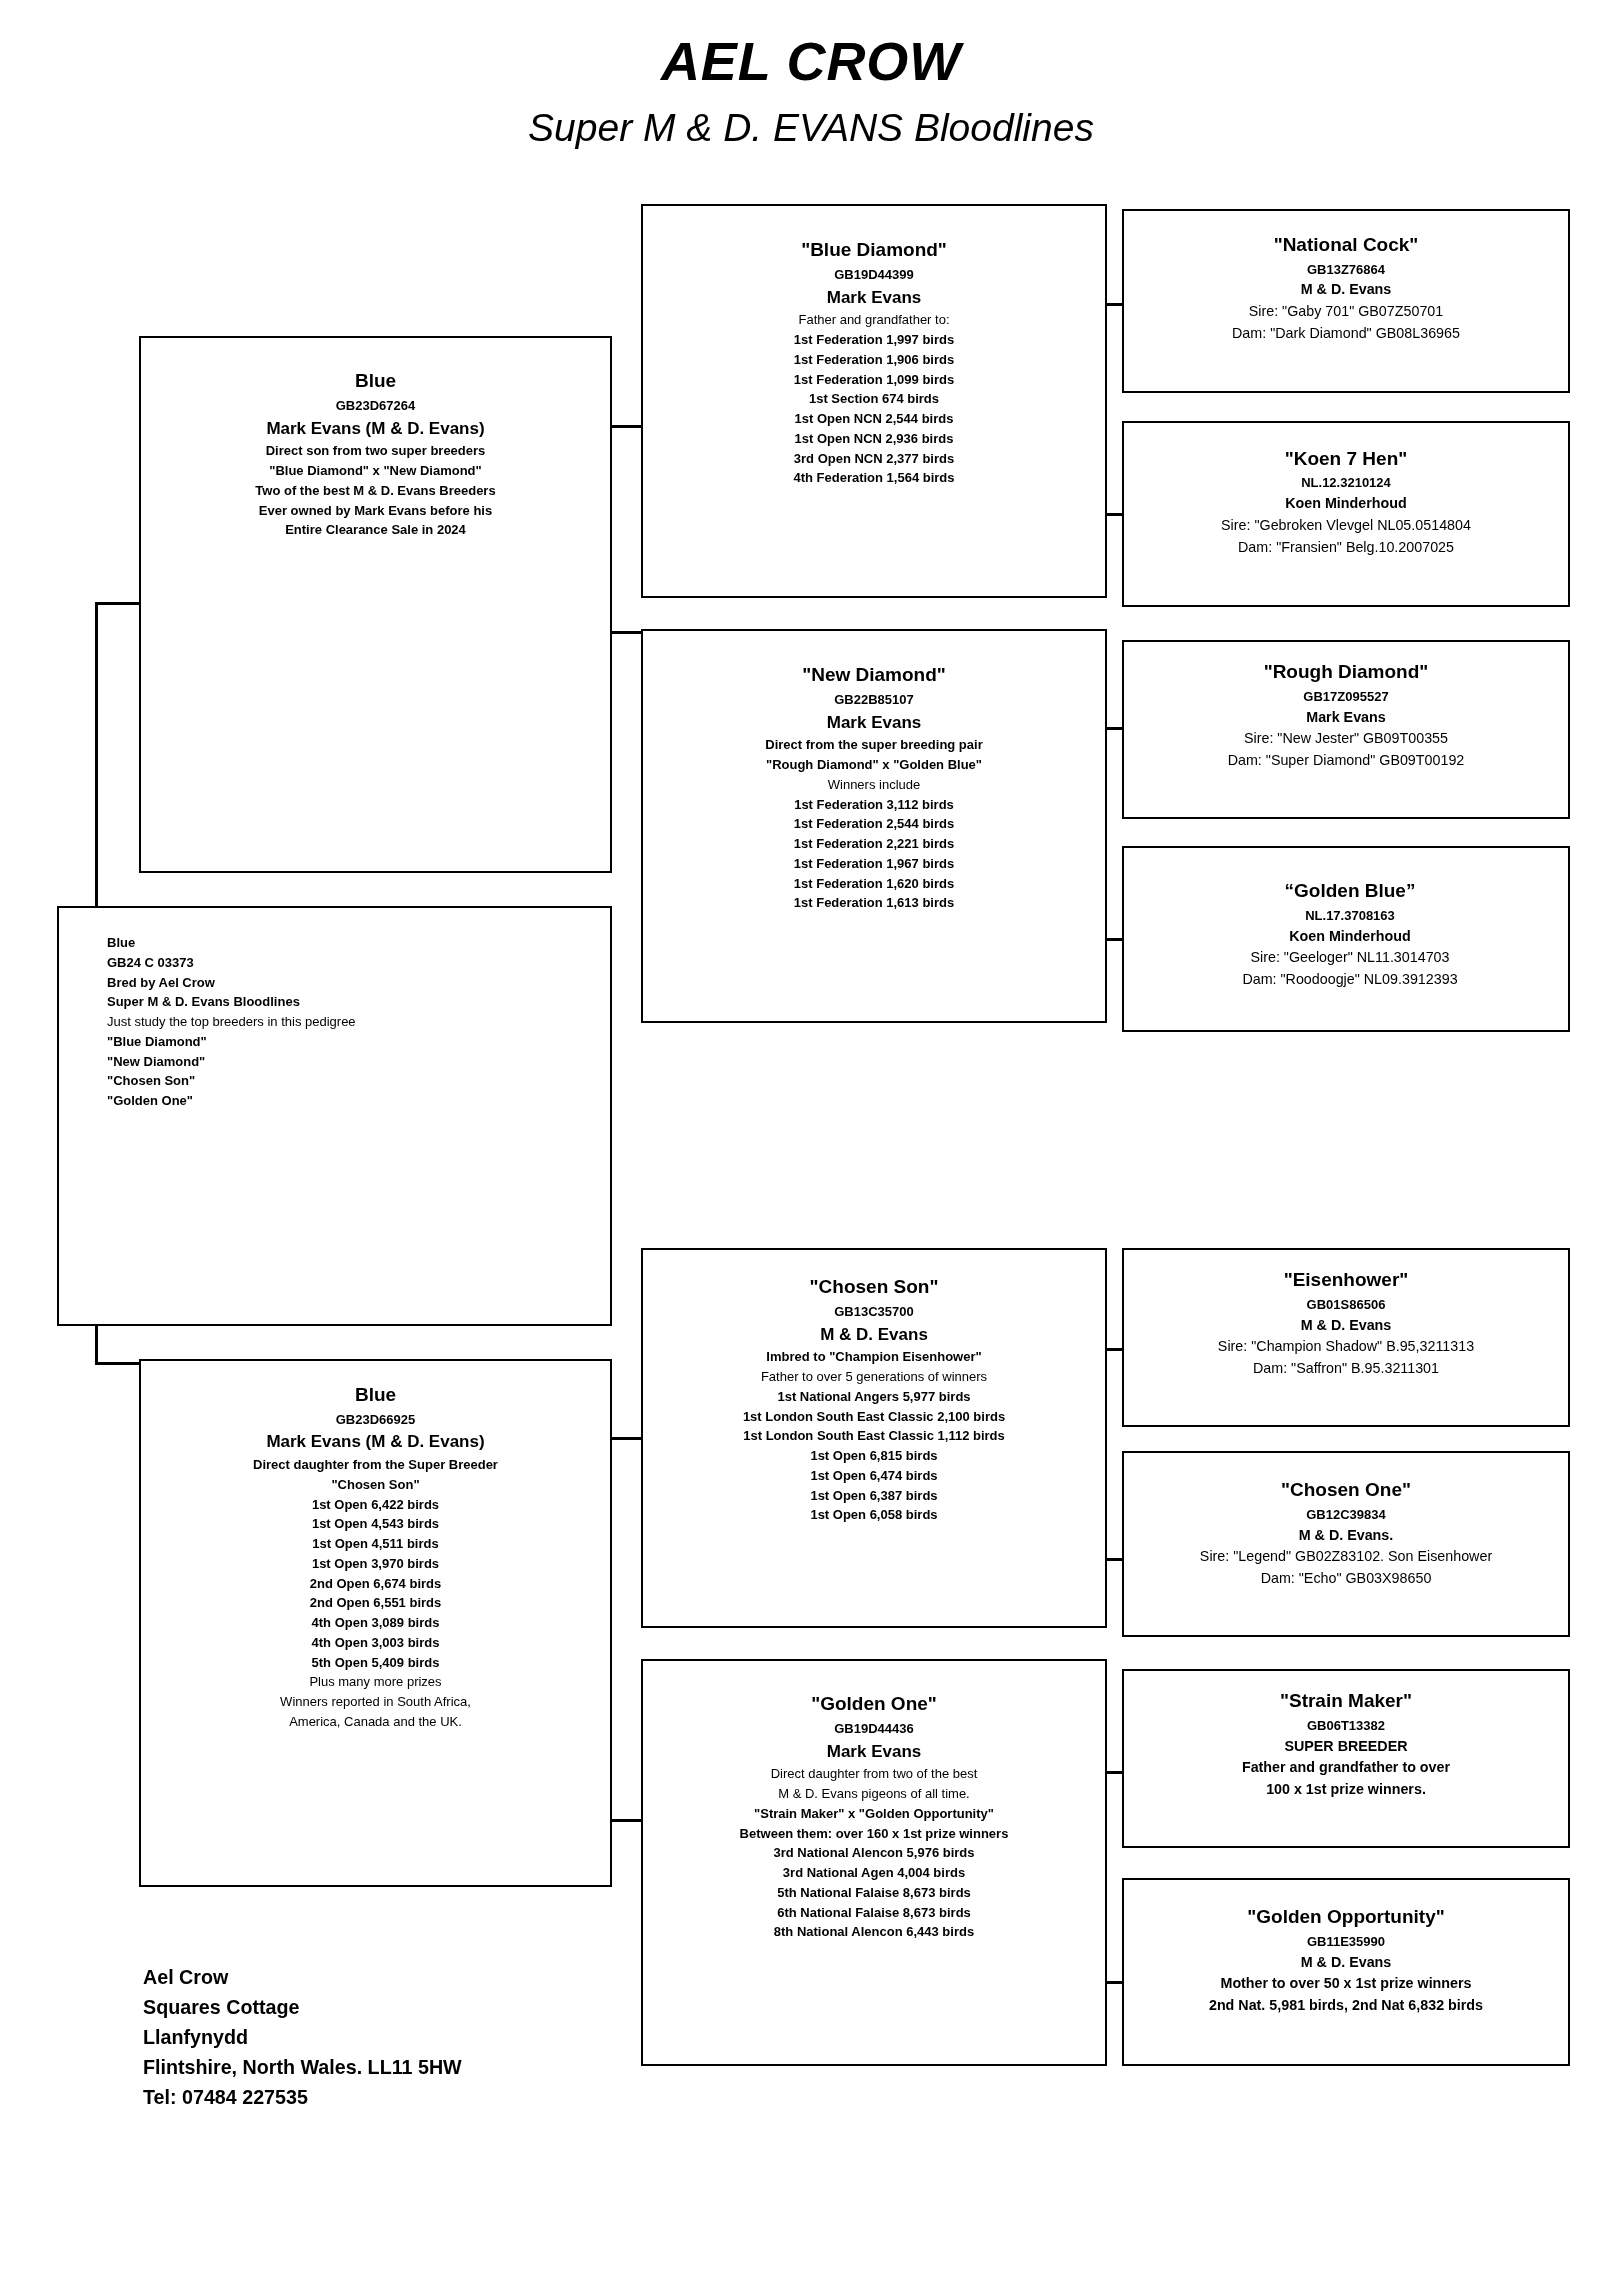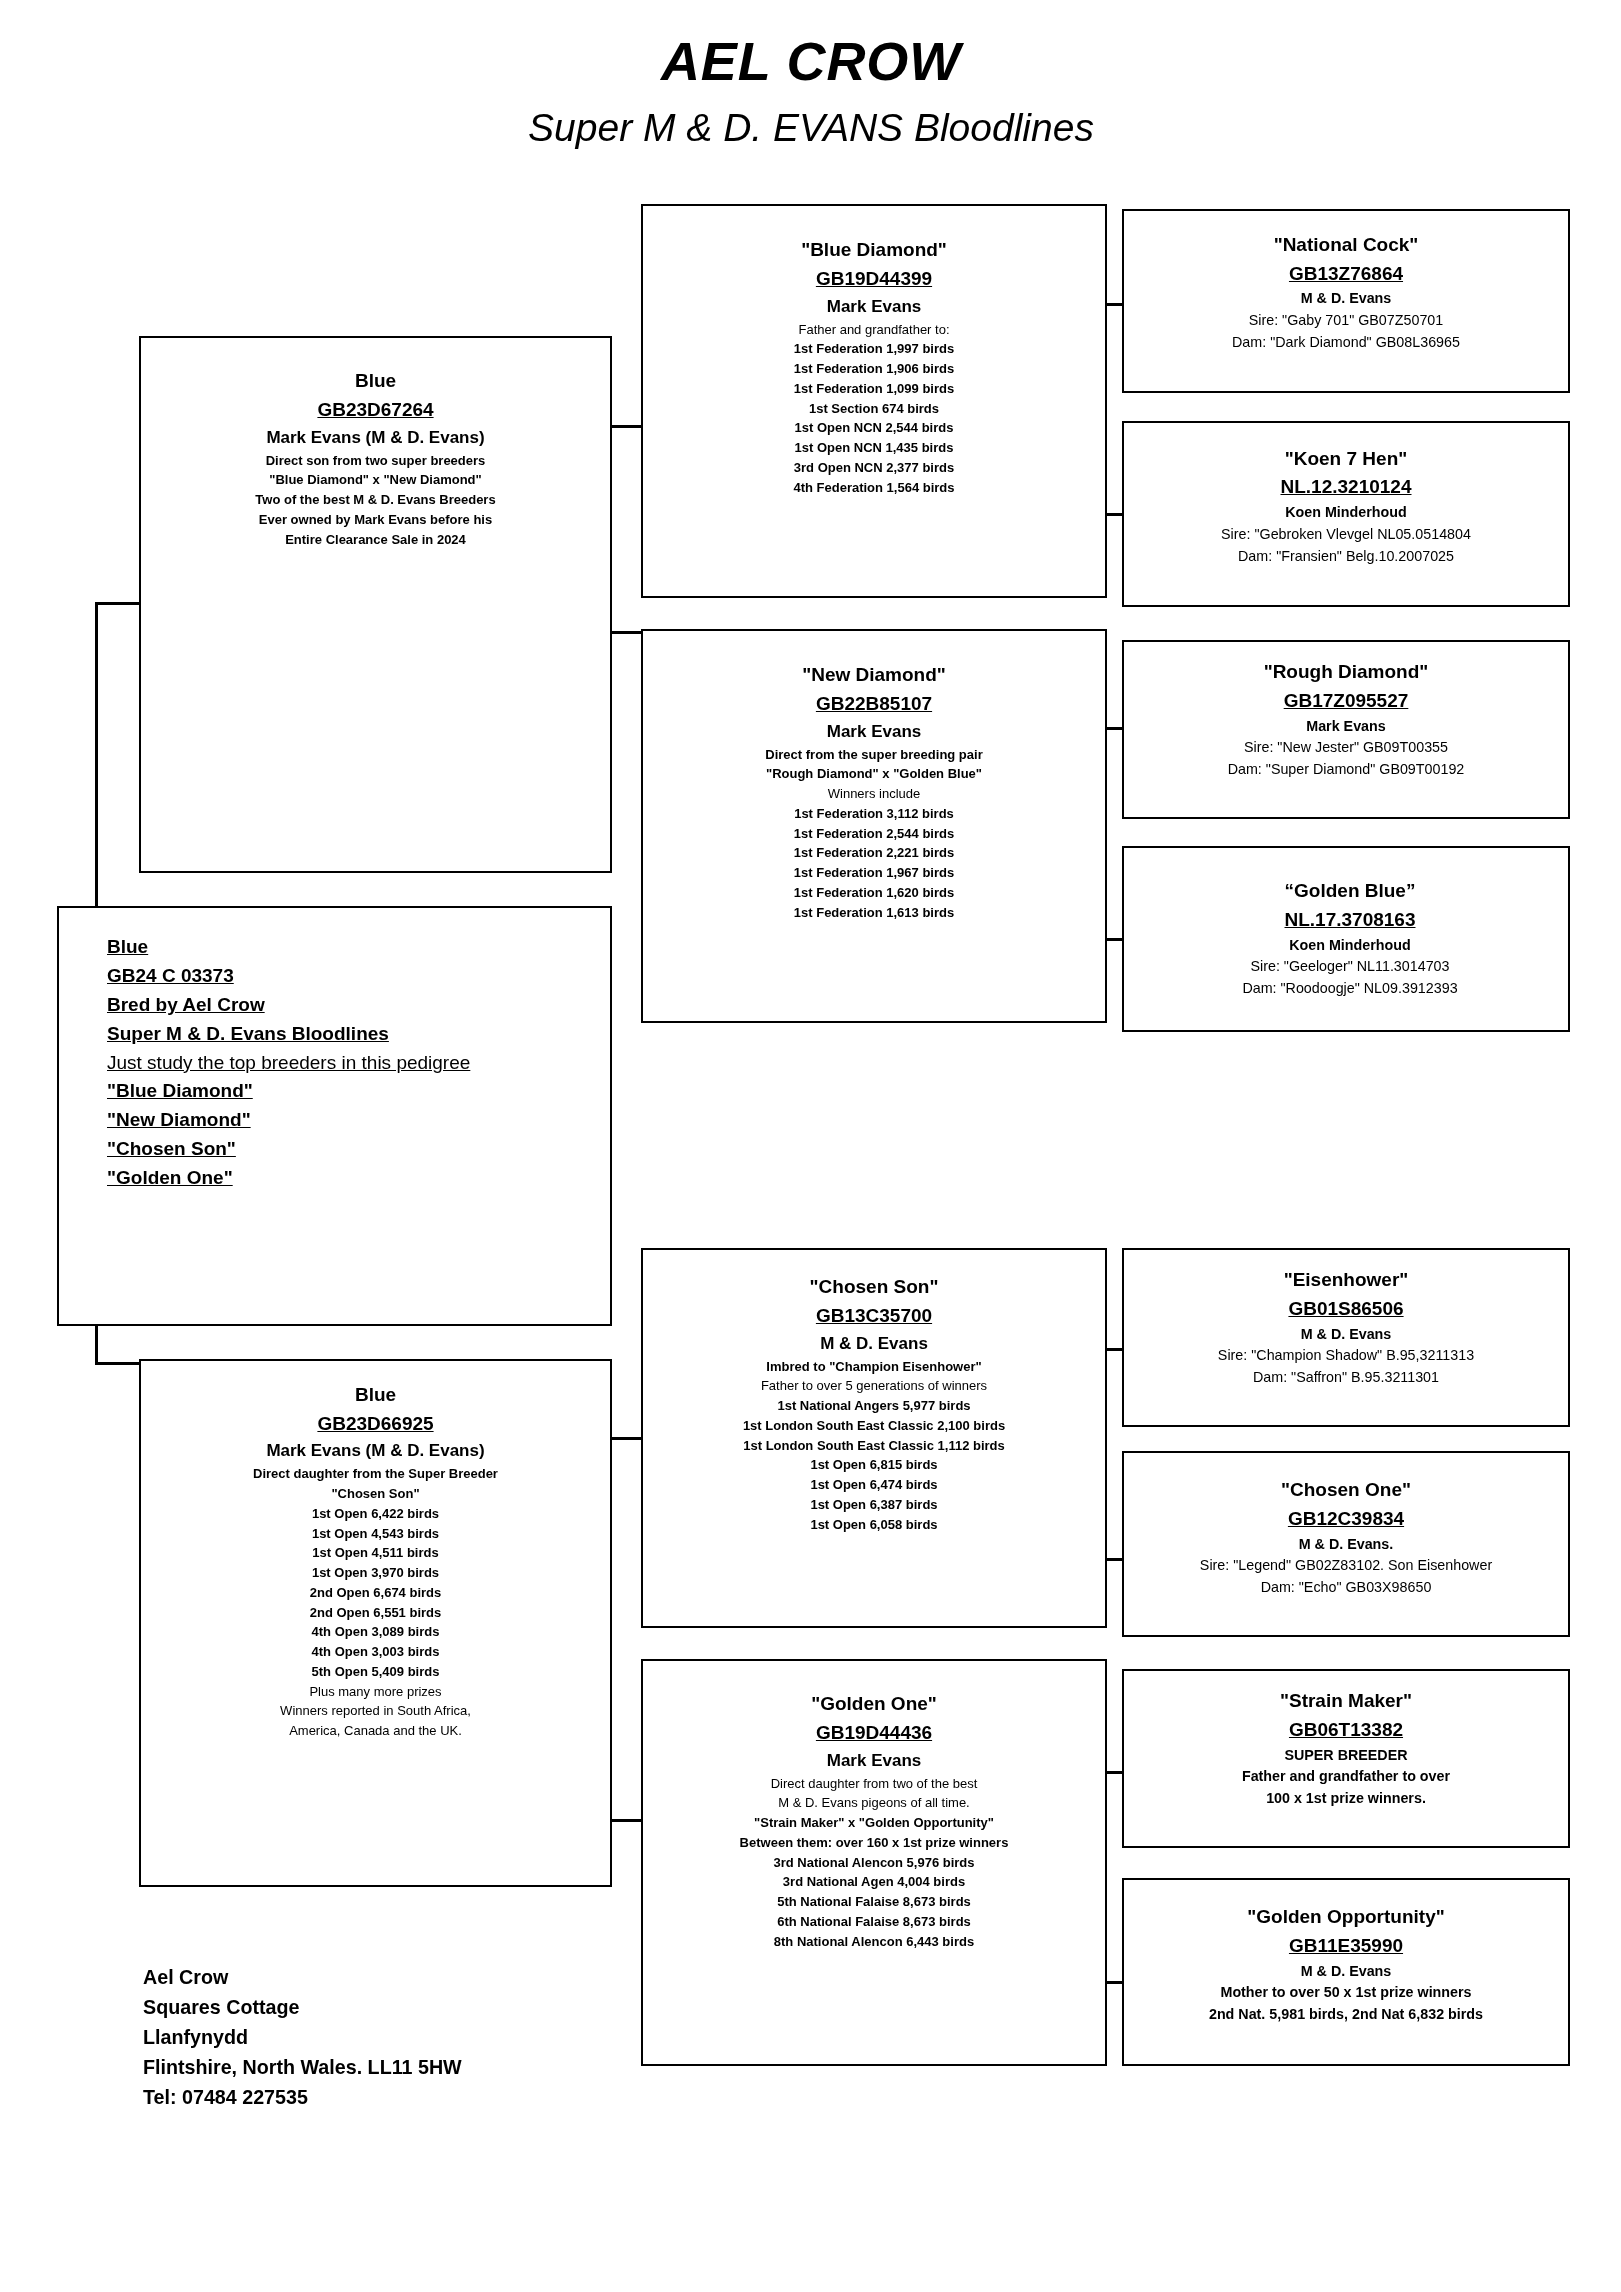--- a/index.html
+++ b/index.html
@@ -54,21 +54,21 @@
     line-height: 1.52;
     white-space: nowrap;
   }
   .center .ln { text-align: center; }
   .left .ln { text-align: left; }
 
   .b  { font-weight: bold; }
   .n  { font-weight: normal; }
 
   .fs-name   { font-size: 19px; }
-  .fs-ring   { font-size: 19px; text-decoration: underline; }
+  .fs-ring   { font-size: 13px; }
   .fs-owner  { font-size: 17px; }
   .fs-body   { font-size: 13px; }
   .fs-small  { font-size: 14.3px; }
 
   
   .conn {
     position: absolute;
     background: #000;
   }
   .conn.v { width: 2.7px; }
@@ -174,21 +174,21 @@
     <div class="lines" style="padding-top:30px;">
       <span class="ln b fs-name">"Blue Diamond"</span>
       <span class="ln b fs-ring">GB19D44399</span>
       <span class="ln b fs-owner">Mark Evans</span>
       <span class="ln n fs-body">Father and grandfather to:</span>
       <span class="ln b fs-body">1st Federation 1,997 birds</span>
       <span class="ln b fs-body">1st Federation 1,906 birds</span>
       <span class="ln b fs-body">1st Federation 1,099 birds</span>
       <span class="ln b fs-body">1st Section 674 birds</span>
       <span class="ln b fs-body">1st Open NCN 2,544 birds</span>
-      <span class="ln b fs-body">1st Open NCN 1,435 birds</span>
+      <span class="ln b fs-body">1st Open NCN 2,936 birds</span>
       <span class="ln b fs-body">3rd Open NCN 2,377 birds</span>
       <span class="ln b fs-body">4th Federation 1,564 birds</span>
     </div>
   </div>
 
   <div class="pbox center" style="left:641px; top:629px; width:466px; height:394px;">
     <div class="lines" style="padding-top:30px;">
       <span class="ln b fs-name">"New Diamond"</span>
       <span class="ln b fs-ring">GB22B85107</span>
       <span class="ln b fs-owner">Mark Evans</span>

